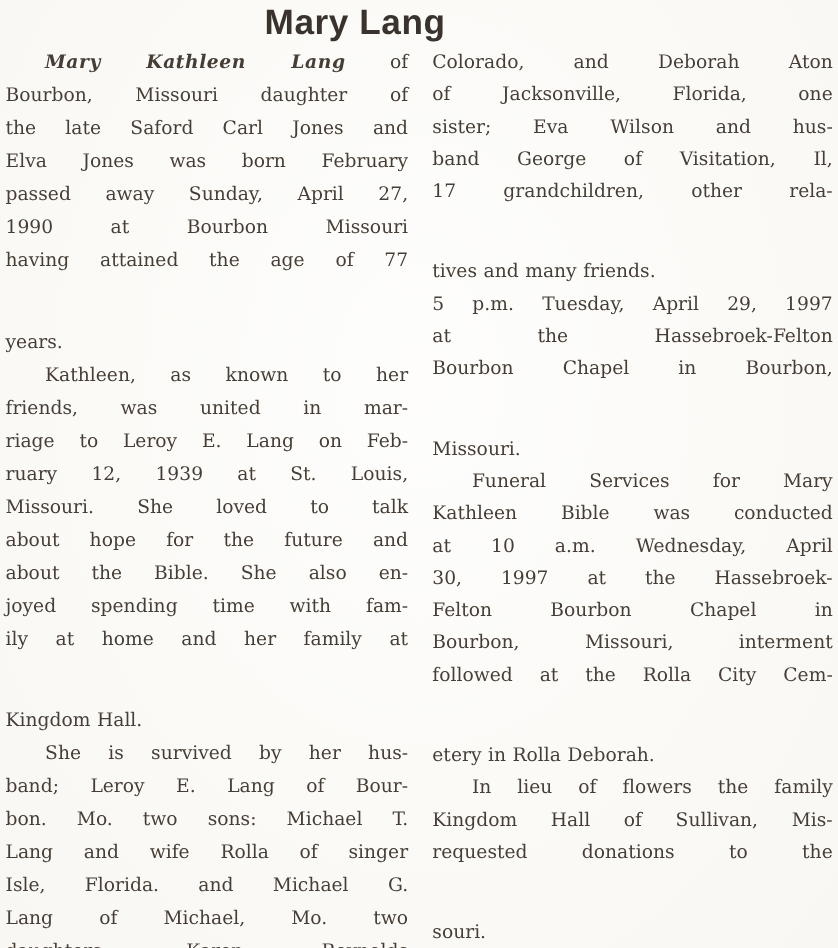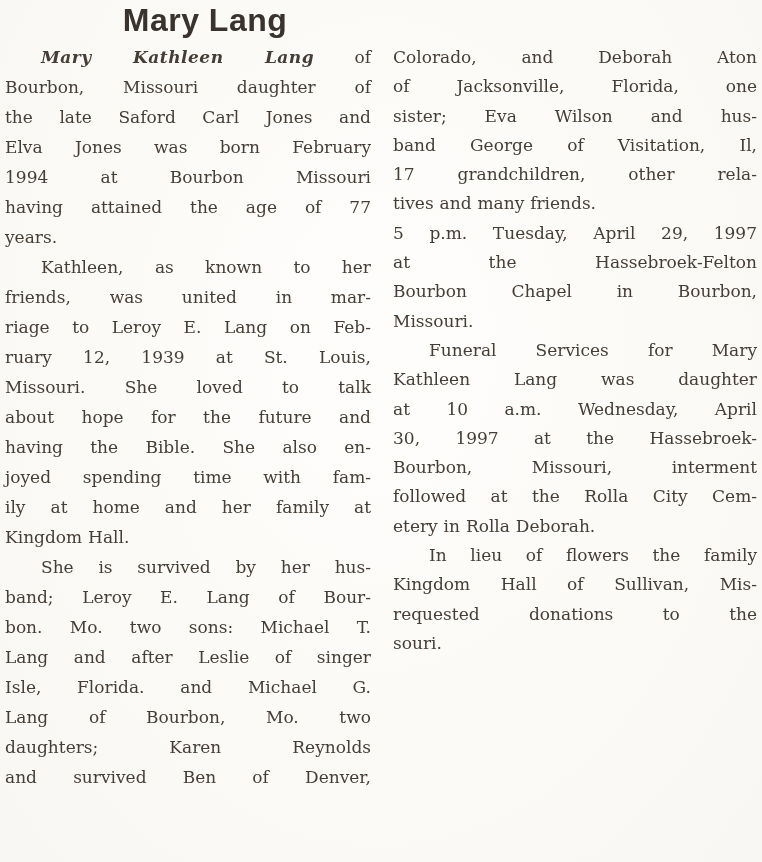--- a/index.html
+++ b/index.html
@@ -16,21 +16,21 @@
       radial-gradient(ellipse at 50% 40%, rgba(255,255,255,0.6), rgba(0,0,0,0.015)),
       #fcfbf7;
     font-family: "DejaVu Serif", serif;
     color: #463e36;
   }
   .headline {
     position: absolute;
     left: 5px;
     top: 2px;
     width: 400px;
-    text-align: center;
+    text-align: right;
     font-family: "Liberation Sans", sans-serif;
     font-weight: bold;
     font-size: 32px;
     letter-spacing: 0.5px;
     color: #3a332d;
     white-space: nowrap;
   }
   .col {
     position: absolute;
     font-size: 17px;
@@ -43,77 +43,80 @@
     width: 100%;
     word-spacing: 0.5px;
   }
   .line.j {
     text-align: justify;
     text-align-last: justify;
   }
   .line.l {
     text-align: left;
     text-align-last: left;
+    margin-top: 44px;
   }
   .line.ind { text-indent: 36px; }
   .name {
     font-weight: 700;
     font-style: italic;
     letter-spacing: 0.5px;
   }
 </style>
 </head>
 <body>
 
 <div class="page">
   <div class="headline">Mary Lang</div>
 
   <div class="col col-left">
       <div class="line j ind"><span class="name">Mary Kathleen Lang</span><span> of</span></div>
       <div class="line j">Bourbon, Missouri daughter of</div>
       <div class="line j">the late Saford Carl Jones and</div>
       <div class="line j">Elva Jones was born February</div>
-      <div class="line j">1994 at Bourbon Missouri</div>
+      <div class="line j">passed away Sunday, April 27,</div>
+      <div class="line j">1990 at Bourbon Missouri</div>
       <div class="line j">having attained the age of 77</div>
       <div class="line l">years.</div>
       <div class="line j ind">Kathleen, as known to her</div>
       <div class="line j">friends, was united in mar-</div>
       <div class="line j">riage to Leroy E. Lang on Feb-</div>
       <div class="line j">ruary 12, 1939 at St. Louis,</div>
       <div class="line j">Missouri. She loved to talk</div>
       <div class="line j">about hope for the future and</div>
-      <div class="line j">having the Bible. She also en-</div>
+      <div class="line j">about the Bible. She also en-</div>
       <div class="line j">joyed spending time with fam-</div>
       <div class="line j">ily at home and her family at</div>
       <div class="line l">Kingdom Hall.</div>
       <div class="line j ind">She is survived by her hus-</div>
       <div class="line j">band; Leroy E. Lang of Bour-</div>
       <div class="line j">bon. Mo. two sons: Michael T.</div>
-      <div class="line j">Lang and after Leslie of singer</div>
+      <div class="line j">Lang and wife Rolla of singer</div>
       <div class="line j">Isle, Florida. and Michael G.</div>
-      <div class="line j">Lang of Bourbon, Mo. two</div>
+      <div class="line j">Lang of Michael, Mo. two</div>
       <div class="line j">daughters; Karen Reynolds</div>
       <div class="line j">and survived Ben of Denver,</div>
     </div>
 
   <div class="col col-right">
       <div class="line j">Colorado, and Deborah Aton</div>
       <div class="line j">of Jacksonville, Florida, one</div>
       <div class="line j">sister; Eva Wilson and hus-</div>
       <div class="line j">band George of Visitation, Il,</div>
       <div class="line j">17 grandchildren, other rela-</div>
       <div class="line l">tives and many friends.</div>
       <div class="line j">5 p.m. Tuesday, April 29, 1997</div>
       <div class="line j">at the Hassebroek-Felton</div>
       <div class="line j">Bourbon Chapel in Bourbon,</div>
       <div class="line l">Missouri.</div>
       <div class="line j ind">Funeral Services for Mary</div>
-      <div class="line j">Kathleen Lang was daughter</div>
+      <div class="line j">Kathleen Bible was conducted</div>
       <div class="line j">at 10 a.m. Wednesday, April</div>
       <div class="line j">30, 1997 at the Hassebroek-</div>
+      <div class="line j">Felton Bourbon Chapel in</div>
       <div class="line j">Bourbon, Missouri, interment</div>
       <div class="line j">followed at the Rolla City Cem-</div>
       <div class="line l">etery in Rolla Deborah.</div>
       <div class="line j ind">In lieu of flowers the family</div>
       <div class="line j">Kingdom Hall of Sullivan, Mis-</div>
       <div class="line j">requested donations to the</div>
       <div class="line l">souri.</div>
     </div>
 </div>
 

